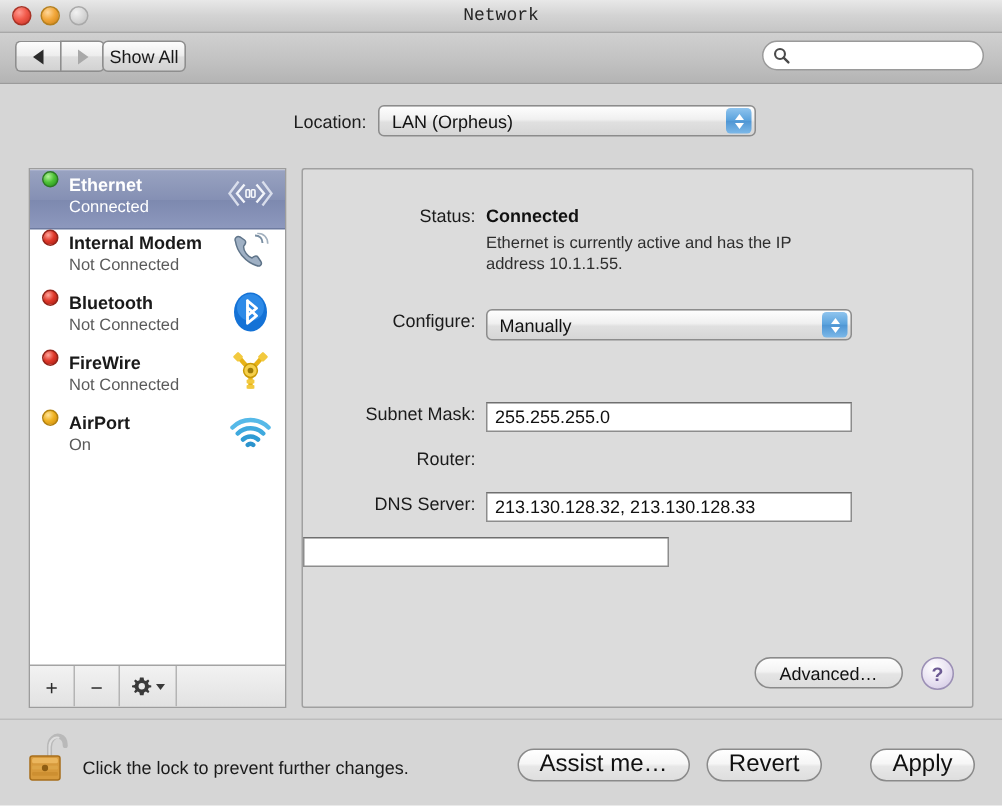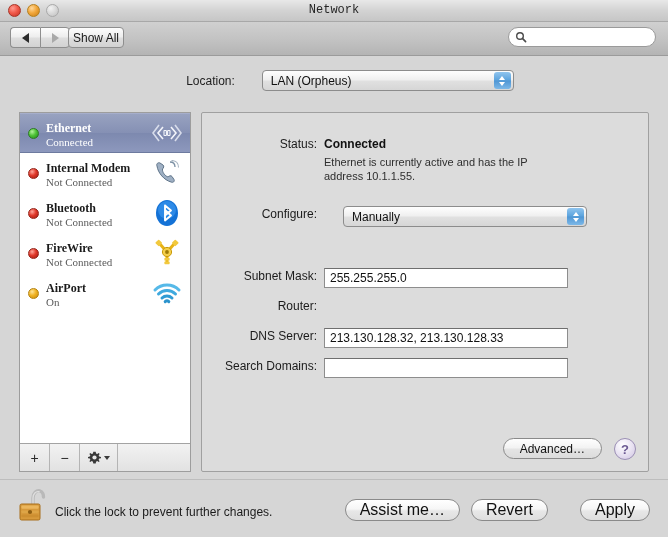--- a/index.html
+++ b/index.html
@@ -164,21 +164,20 @@
     height: 21px;
     background: linear-gradient(to bottom, #fefefe 0%, #f0f0f0 45%, #e0e0e0 55%, #d6d6d6 100%);
     border: 1px solid #8c8c8c;
     border-radius: 4px;
     box-sizing: border-box;
     display: flex;
     align-items: center;
     font-size: 12px;
     color: #111;
     padding-left: 8px;
-    margin-left: 19px;
   }
   .popup .arrows {
     position: absolute;
     right: 2px; top: 1px;
     width: 17px; height: 17px;
     background: linear-gradient(to bottom, #8fc4ee 0%, #5ba3dd 48%, #4f96d4 52%, #7cb8e8 100%);
     border-radius: 3px;
     display: flex;
     flex-direction: column;
     align-items: center;
@@ -213,24 +212,22 @@
     position: absolute;
     left: 0; top: 0;
     width: 170px;
     height: 330px;
     overflow: hidden;
   }
   .iface-row {
     position: relative;
     height: 40px;
     display: flex;
-    align-items: center;
     box-sizing: border-box;
     padding-left: 8px;
-    font-family: Liberation Serif, serif;
   }
   .iface-row.selected {
     background: linear-gradient(to bottom, #98a2c0 0%, #8590b4 50%, #7d89af 51%, #8d98bd 100%);
     border-top: 1px solid #a6aecb;
     border-bottom: 1px solid #6d7a9f;
   }
   .dot {
     width: 11px; height: 11px;
     border-radius: 50%;
     flex: 0 0 auto;
@@ -597,21 +594,20 @@
     <div class="frow" style="left:0; top:185px;">
       <span class="flabel">Router:</span>
     </div>
 
     <div class="frow" style="left:0; top:215px;">
       <span class="flabel">DNS Server:</span>
       <div class="textfield">213.130.128.32, 213.130.128.33</div>
     </div>
 
     <div class="frow" style="left:0; top:245px;">
-      <span class="flabel">Search Domains:</span>
       <div class="textfield"></div>
     </div>
 
     <div class="advanced-btn">Advanced…</div>
     <div class="help-btn">?</div>
   </div>
 
   <div class="bottombar">
     <div class="lock-wrap">
       <svg width="34" height="40" viewBox="0 0 34 40">

